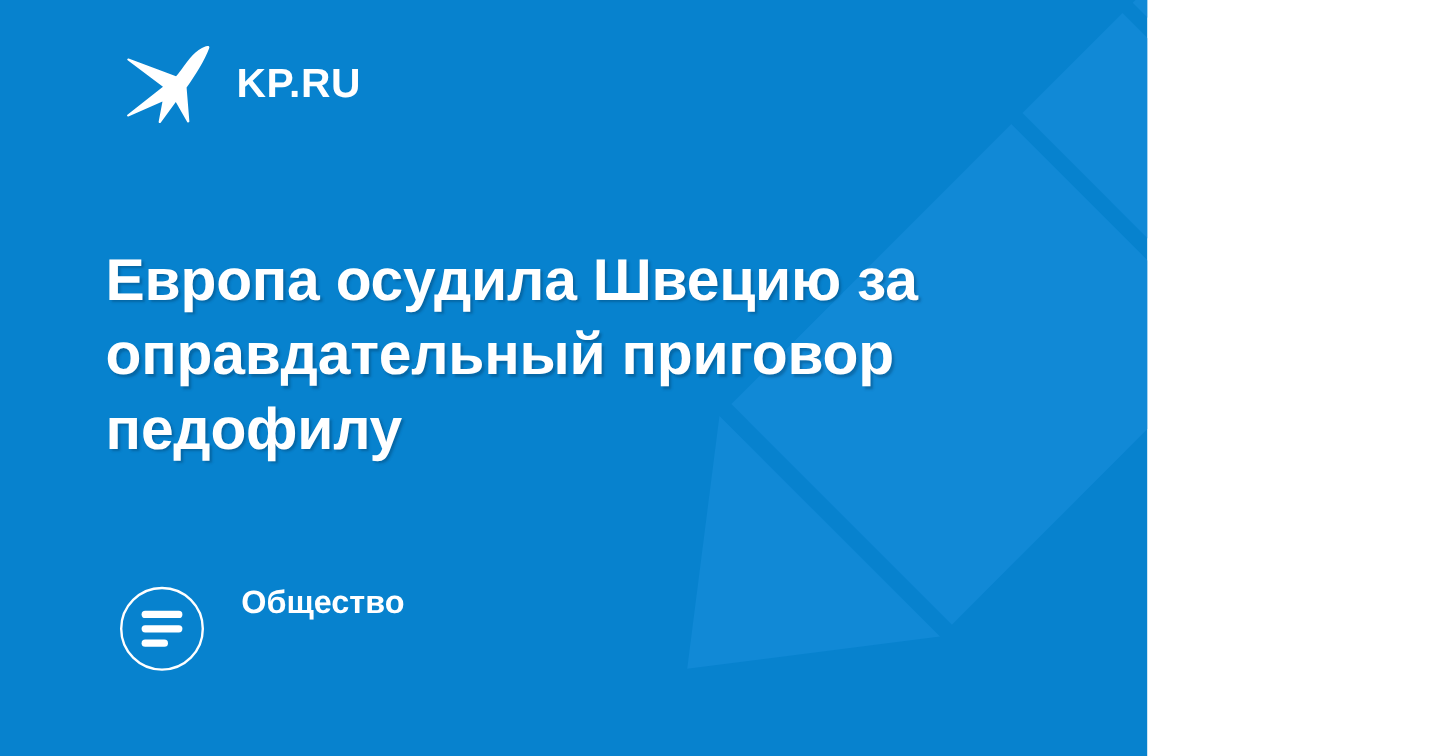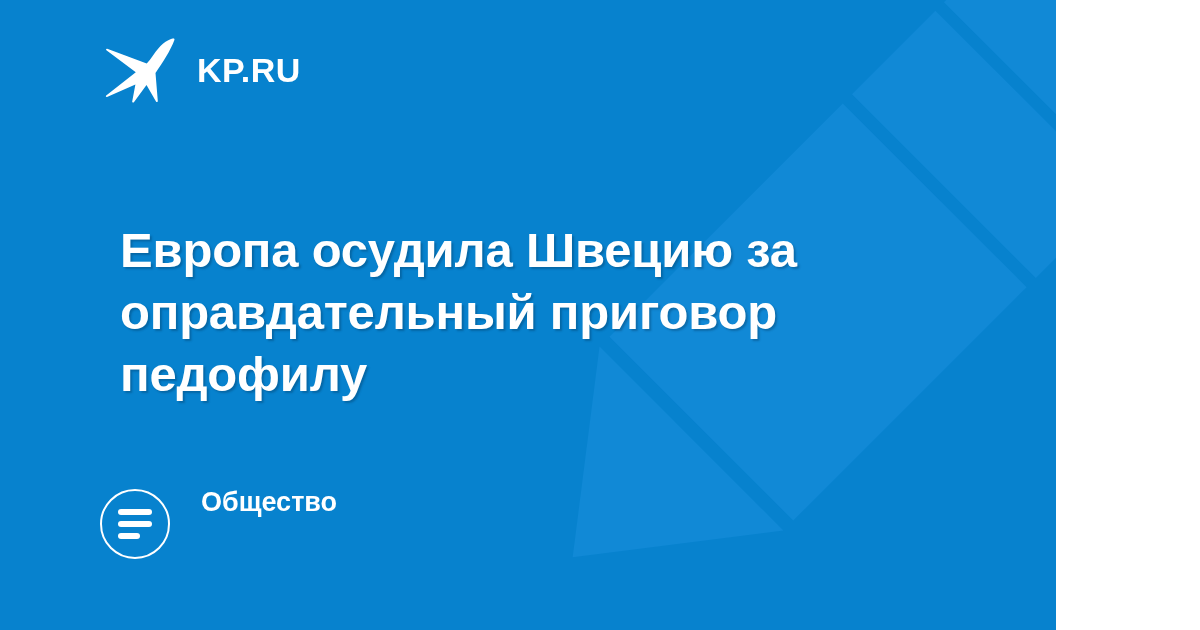--- a/index.html
+++ b/index.html
@@ -4,21 +4,21 @@
 <title>KP.RU share card</title>
 <style>
   html, body {
     margin: 0;
     padding: 0;
     background: #ffffff;
   }
 
   .card {
     position: relative;
-    width: 1056px;
+    width: 956px;
     height: 630px;
     overflow: hidden;
     background: #0782ce;
     font-family: "Liberation Sans", "DejaVu Sans", sans-serif;
     -webkit-font-smoothing: antialiased;
   }
 
   
   .watermark {
     position: absolute;
@@ -57,30 +57,29 @@
     font-weight: bold;
     letter-spacing: 0.5px;
     line-height: 1;
     white-space: nowrap;
   }
 
   
   .headline {
     position: absolute;
     left: 88px;
-    top: 186px;
+    top: 170px;
     width: 900px;
     z-index: 3;
     color: #ffffff;
     font-size: 49px;
     font-weight: bold;
     line-height: 62px;
     letter-spacing: -0.2px;
     text-shadow: 2px 2px 2px rgba(0, 46, 82, 0.32);
-    margin-left: 32px;
   }
 
   
   .rubric {
     position: absolute;
     left: 100px;
     top: 489px;
     display: flex;
     gap: 31px;
     z-index: 3;

